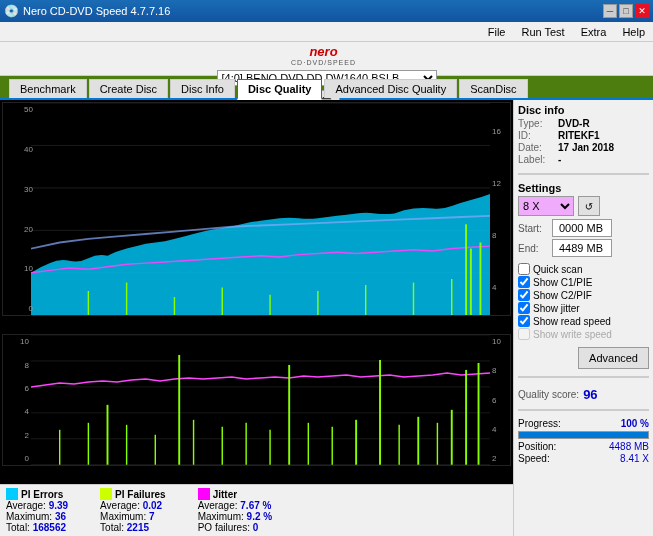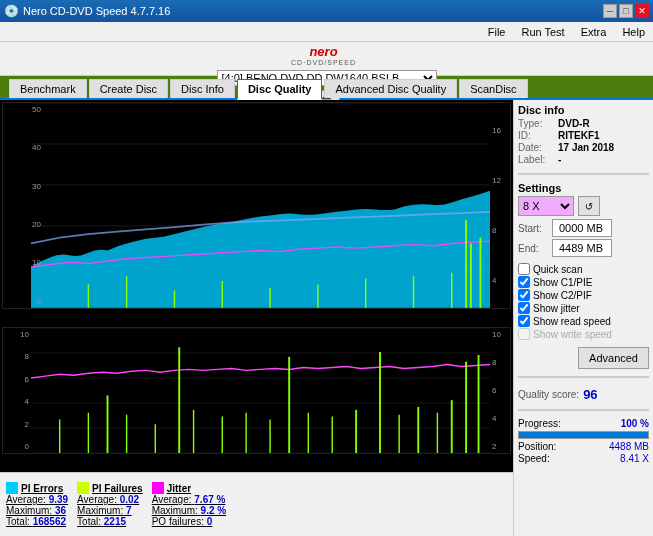--- a/index.html
+++ b/index.html
@@ -96,26 +96,25 @@
     
     #main {
       display: flex;
       height: calc(536px - 22px - 20px - 34px - 24px);
       background: white;
     }
 
     
     #legend {
       background: #f0f0f0;
-      padding: 9px 6px;
-      display: flex;
-      gap: 9px;
+      padding: 3px 6px;
+      display: flex;
+      gap: 32px;
       border-top: 1px solid #ccc;
       font-size: 10px;
-      text-decoration: underline;
     }
     .legend-item { display: flex; flex-direction: column; }
     .legend-header { display: flex; align-items: center; gap: 3px; font-weight: bold; }
     .legend-box { width: 12px; height: 12px; }
     .legend-stat { font-size: 10px; }
 
     
     #right-panel {
       width: 140px;
       background: #f0f0f0;
@@ -251,21 +250,21 @@
           <line x1="300" y1="175" x2="300" y2="155" stroke="#88ff00" stroke-width="1.5"></line>
           <line x1="350" y1="175" x2="350" y2="150" stroke="#88ff00" stroke-width="1.5"></line>
           <line x1="400" y1="175" x2="400" y2="148" stroke="#88ff00" stroke-width="1.5"></line>
           <line x1="440" y1="175" x2="440" y2="145" stroke="#88ff00" stroke-width="1.5"></line>
           <line x1="460" y1="175" x2="460" y2="120" stroke="#88ff00" stroke-width="2"></line>
           <line x1="470" y1="175" x2="470" y2="115" stroke="#88ff00" stroke-width="2"></line>
 
           <line x1="455" y1="175" x2="455" y2="100" stroke="#88ff00" stroke-width="2"></line>
         </svg>
 
-        <div style="position:absolute; left:12px; top:0; bottom:0; width:28px; display:flex; flex-direction:column; justify-content:space-between; padding:2px 0;">
+        <div style="position:absolute; left:4px; top:0; bottom:0; width:28px; display:flex; flex-direction:column; justify-content:space-between; padding:2px 0;">
           <span style="color:#999; font-size:8px; text-align:right; padding-right:2px;">50</span>
           <span style="color:#999; font-size:8px; text-align:right; padding-right:2px;">40</span>
           <span style="color:#999; font-size:8px; text-align:right; padding-right:2px;">30</span>
           <span style="color:#999; font-size:8px; text-align:right; padding-right:2px;">20</span>
           <span style="color:#999; font-size:8px; text-align:right; padding-right:2px;">10</span>
           <span style="color:#999; font-size:8px; text-align:right; padding-right:2px;">0</span>
         </div>
 
         <div style="position:absolute; right:0; top:0; bottom:0; width:20px; display:flex; flex-direction:column; justify-content:space-around; padding:2px 0;">
           <span style="color:#999; font-size:8px; text-align:left; padding-left:2px;">16</span>

